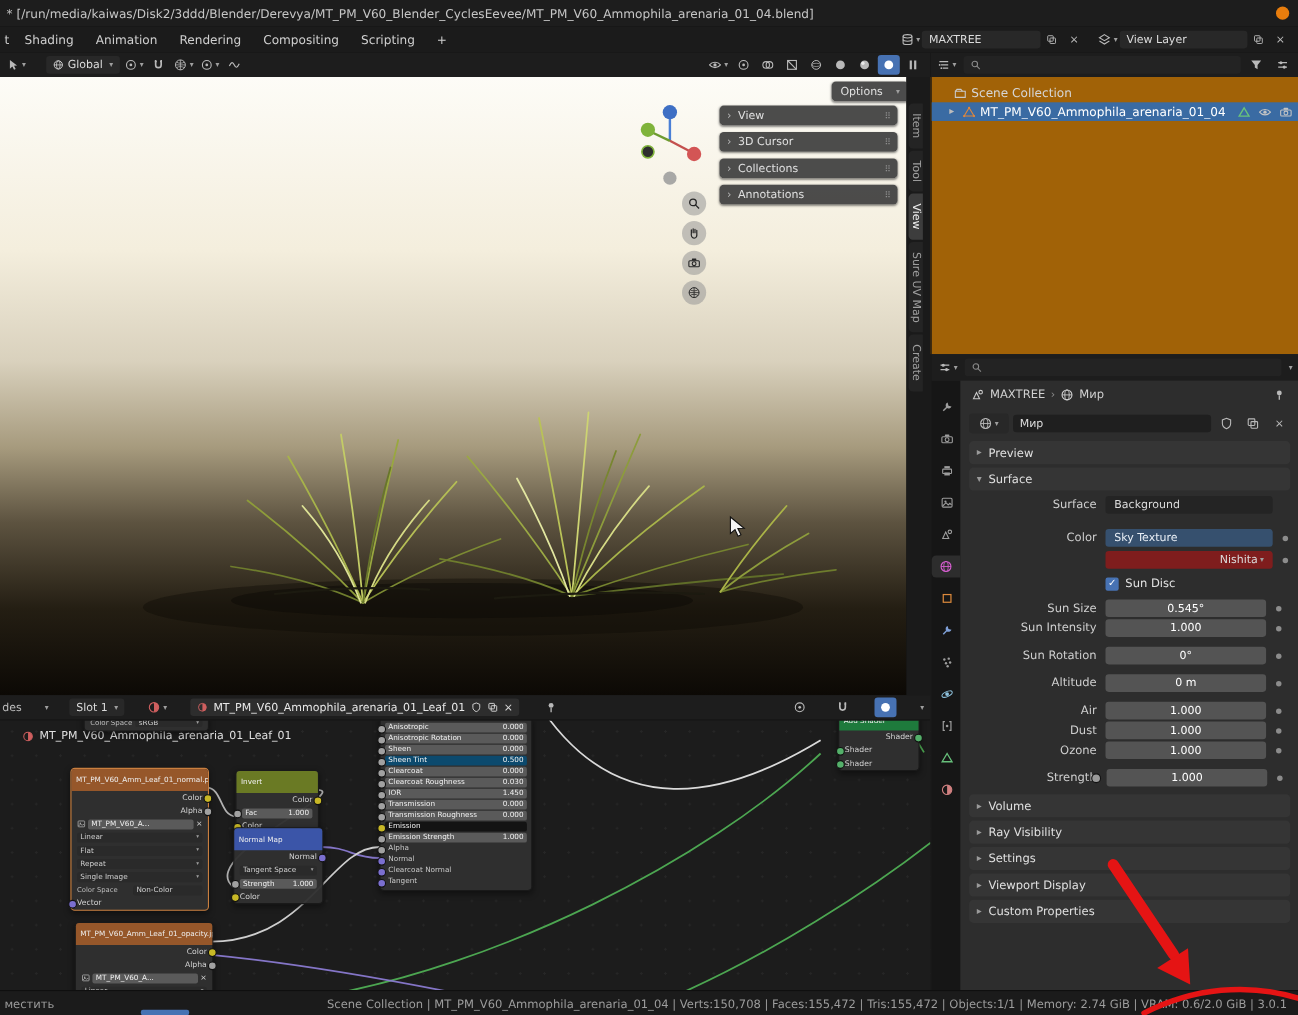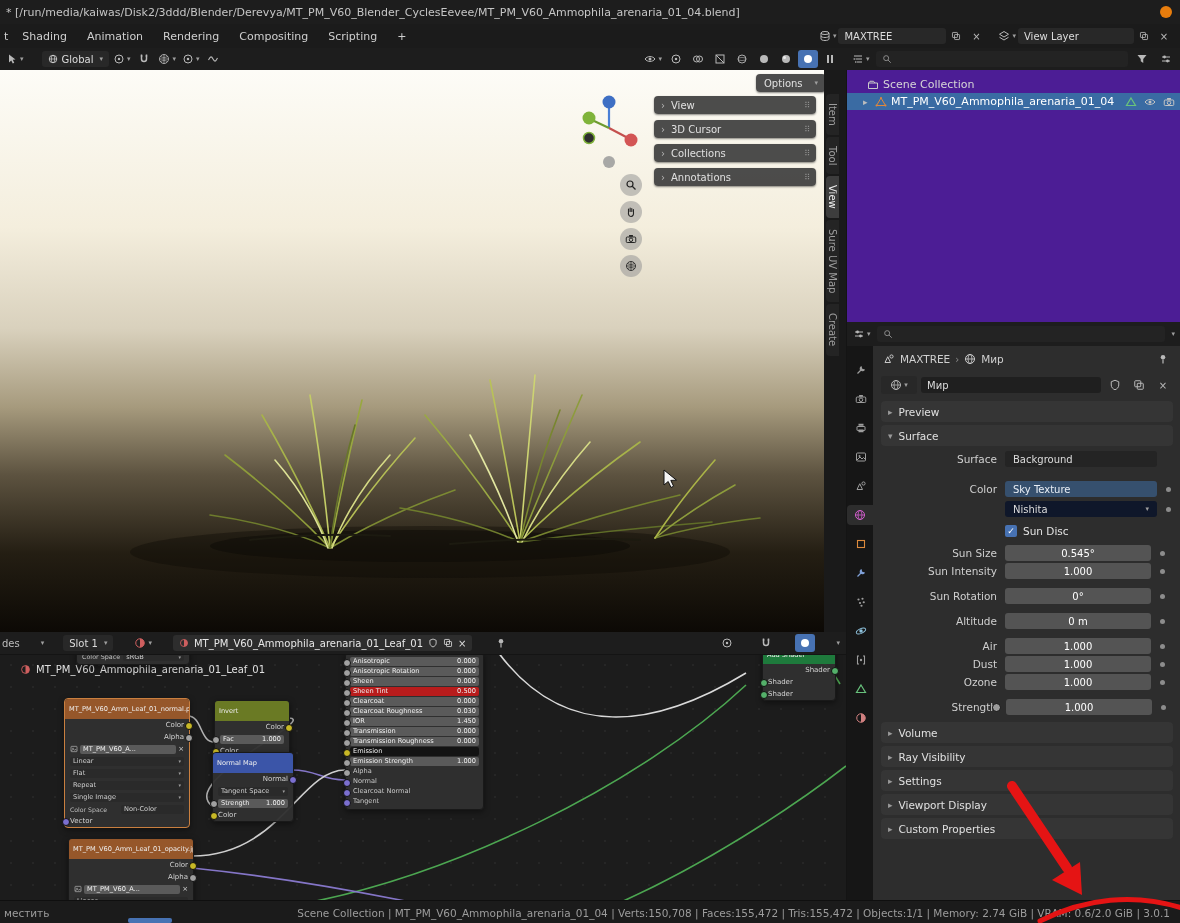--- a/index.html
+++ b/index.html
@@ -23,21 +23,21 @@
   
   .node{position:absolute;background:rgba(48,48,48,.96);border:1px solid #191919;border-radius:4px;font-size:7px;color:#d2d2d2;box-shadow:0 2px 6px rgba(0,0,0,.45)}
   .nhead{height:12px;border-radius:3px 3px 0 0;display:flex;align-items:center;padding:4px 4px;font-size:6.6px;color:#efefef;white-space:nowrap;overflow:hidden}
   .nrow{height:12px;display:flex;align-items:center;padding:0 5px;position:relative;white-space:nowrap;overflow:visible}
   .nrow.b{height:10px;padding:0 4px}
   .dot{position:absolute;width:6px;height:6px;border-radius:50%;border:1px solid #101010;top:3px}
   .dot.in{left:-3.5px}.dot.out{right:-3.5px}
   .dot.gray{background:#a1a1a1}.dot.yellow{background:#c8b826}.dot.purple{background:#7b6fd0}.dot.green{background:#54b06a}
   .npill{flex:1;min-width:0;height:9px;background:#5a5a5a;border-radius:2px;display:flex;align-items:center;justify-content:space-between;padding:0 3px;font-size:6.6px;color:#f2f2f2;overflow:hidden}
   .npill.drop{background:#2a2a2a;color:#cfcfcf}
-  .npill.sel{background:#b91c1c}
+  .npill.sel{background:#0c4a6e}
   .npill.swatch{background:#131313}
   .npill.bare{background:transparent;color:#c9c9c9}
   
   .orow{display:flex;align-items:center;height:17px;padding-left:8px;font-size:11px;color:#d6d6d6;gap:4px;white-space:nowrap}
   .orow.selected{background:#3a6ba3;color:#fff}
   .orow.indent{padding-left:16px}
   .oarr{visibility:hidden;font-size:9px;color:#bdbdbd;width:8px}.oarr.show{visibility:visible}
   .oicon{width:12px;height:12px;flex:none}
   .oicon.coll{display:block;color:#c9c9c9}
   .oicon.mesh{display:none;color:#e0873c}.oicon.mesh.show{display:block}
@@ -46,21 +46,21 @@
   .ptab{width:24px;height:20px;display:flex;align-items:center;justify-content:center;color:#9d9d9d}
   .ptab.sel{background:#2d2d2d;border-radius:4px 0 0 4px;width:26px}
   .phead{display:flex;align-items:center;gap:6px;height:21px;background:#353535;border-radius:4px;margin:3px 8px;padding:0 7px;color:#e0e0e0;font-size:10.5px}
   .parr{color:#9a9a9a;font-size:9px}
   .pvrow{display:flex;align-items:center;height:18px;padding:0 10px 0 0}
   .pvrow.gap{margin-bottom:7px}
   .plabel{width:124px;text-align:right;margin-right:8px;color:#cfcfcf;font-size:10.5px;flex:none;white-space:nowrap}
   .pfield{flex:1;max-width:146px;height:16px;background:#545454;border-radius:3px;color:#fff;font-size:10px;display:flex;align-items:center;justify-content:center}
   .pfield.pbtn{background:#242424;justify-content:flex-start;padding-left:8px;color:#dcdcdc}
   .pfield.psky{background:#36506e;justify-content:flex-start;padding-left:8px;color:#e8eef5}
-  .pfield.pdrop{background:#0f172a;justify-content:space-between;padding:0 8px;color:#dcdcdc}
+  .pfield.pdrop{background:#7f1d1d;justify-content:flex-end;padding:0 8px;color:#dcdcdc}
   .pdot{width:5px;height:5px;border-radius:50%;background:#8c8c8c;margin-left:9px;flex:none}
   .cb{width:12px;height:12px;background:#4772b3;border-radius:2px;color:#fff;font-size:9px;display:flex;align-items:center;justify-content:center}
   .psock{width:7px;height:7px;border-radius:50%;background:#9a9a9a;border:1px solid #111;margin-right:5px;margin-left:-13px;flex:none}
   .wire{fill:none;stroke-width:1.6;opacity:.95}
 </style>
 </head>
 <body>
 
 <div id="app">
 
@@ -865,21 +865,21 @@
         </span>
     <span class="icbtn active-blue">
           <svg class="ic">
             <use href="#i-sphere-mat"></use>
           </svg>
         </span>
     <span class="chev" style="margin-right:6px">▾</span>
   </div>
 </div>
 
-<div class="abs" style="left:846px;top:70px;width:334px;height:252px;background:#4c1d95;border-left:1px solid #141414">
+<div class="abs" style="left:846px;top:70px;width:334px;height:252px;background:#a16207;border-left:1px solid #141414">
   <div style="padding-top:6px">
 
       <div class="orow">
         <span class="oarr">▸</span>
         <svg class="oicon coll">
             <use href="#i-collection"></use>
           </svg>
 
         <span style="overflow:hidden;text-overflow:ellipsis">Scene Collection</span>
 

